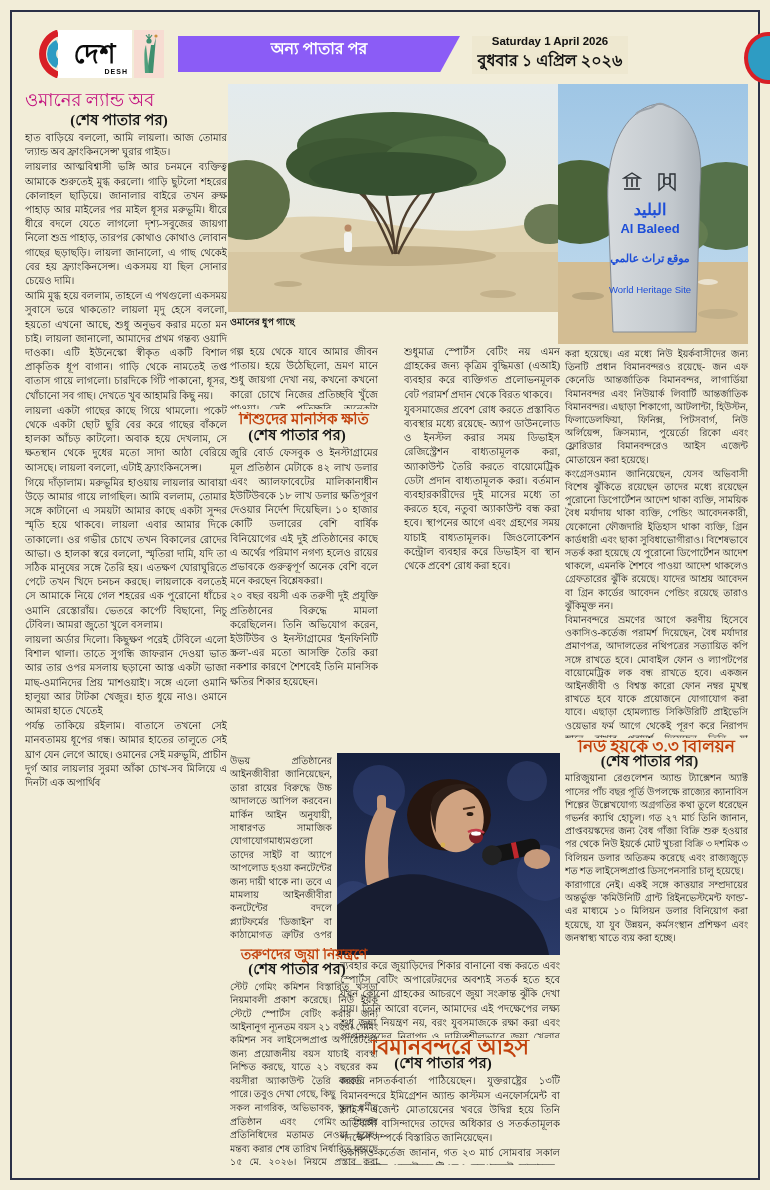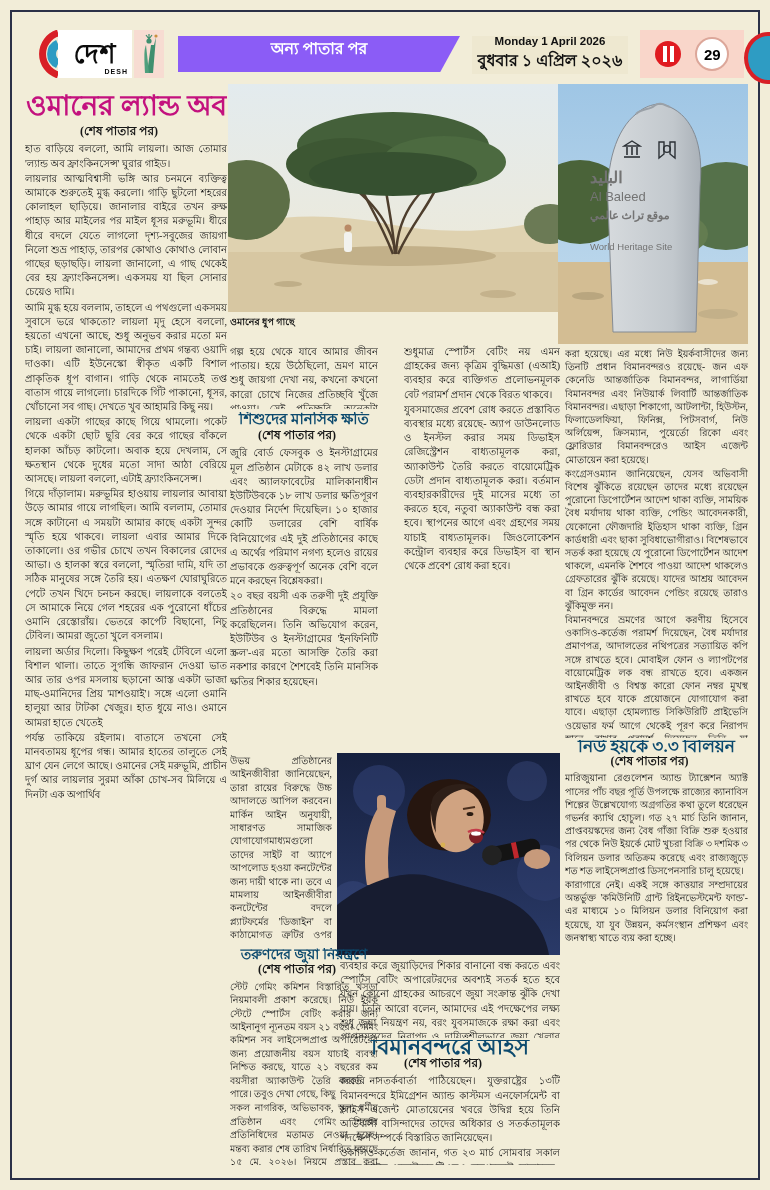--- a/index.html
+++ b/index.html
@@ -36,33 +36,33 @@
   .edge-crescent{position:absolute;left:744px;top:32px;width:40px;height:44px;border-radius:50%;
                  background:#2e9cc3;border:4px solid #d81f26;}
 
   
   .photo{position:absolute;overflow:hidden;}
   .tree-photo{left:228px;top:84px;width:330px;height:228px;}
   .mon-photo{left:558px;top:84px;width:190px;height:260px;}
   .spk-photo{left:337px;top:753px;width:223px;height:202px;}
   .caption{position:absolute;left:230px;top:315px;width:200px;font-weight:bold;font-size:9.5px;color:#111;}
 
-  .mon-overlay{position:absolute;left:32px;top:56px;width:120px;color:#737373;}
+  .mon-overlay{position:absolute;left:32px;top:88px;width:120px;text-align:center;color:#1d4ed8;}
   .mon-icons{display:flex;justify-content:center;gap:14px;margin-bottom:8px;}
   .mon-ar1{font-size:16px;font-weight:bold;letter-spacing:2px;}
-  .mon-en1{font-size:13px;font-weight:normal;font-family:"Liberation Sans",sans-serif;margin-top:2px;}
-  .mon-ar2{font-size:11px;font-weight:bold;margin-top:5px;}
+  .mon-en1{font-size:13px;font-weight:bold;font-family:"Liberation Sans",sans-serif;margin-top:2px;}
+  .mon-ar2{font-size:11px;font-weight:bold;margin-top:16px;}
   .mon-en2{font-size:9.5px;font-family:"Liberation Sans",sans-serif;margin-top:19px;}
 
   
   .tcol{position:absolute;text-align:justify;font-size:10px;line-height:14.2px;overflow:hidden;}
   .tcol p{margin:0 0 1px 0;}
-  .h-mag{margin:0;text-align:right;font-size:28px;line-height:1.15;font-weight:bold;color:#c3117e;}
-  .h-blk{margin:0;text-align:center;font-weight:bold;color:#0c4a6e;}
-  .sub{text-align:center;font-weight:bold;font-size:12px;margin:2px 14px 4px 0;}
+  .h-mag{margin:0;text-align:left;font-size:18px;line-height:1.15;font-weight:normal;color:#c3117e;}
+  .h-blk{margin:0;text-align:center;font-weight:bold;color:#c2410c;}
+  .sub{text-align:center;font-weight:bold;font-size:15px;margin:2px 14px 4px 0;}
 
   #col1{left:25px;top:90px;width:202px;height:1077px;}
   #col2a{left:230px;top:345px;width:148px;height:64px;}
   #col2b{left:230px;top:412px;width:148px;height:340px;}
   #col2c{left:230px;top:755px;width:102px;height:190px;font-size:9.5px;line-height:13.4px;}
   #col2d{left:230px;top:948px;width:148px;height:217px;font-size:9.5px;line-height:13.4px;}
   #col3a{left:404px;top:345px;width:156px;height:406px;}
   #col3b{left:340px;top:959px;width:220px;height:79px;}
   #col3c{left:340px;top:1040px;width:220px;height:125px;}
   #col4a{left:565px;top:348px;width:183px;height:390px;font-size:9.5px;line-height:13.2px;}
@@ -90,29 +90,22 @@
       <circle cx="11" cy="8" r="2.6" fill="#3f8f6f"></circle>
       <path d="M18,4 L16,12 L13,12 L9,40 L15,40 Z" fill="#3f8f6f"></path>
       <path d="M8,12 C6,16 6,24 7,40 L11,40 Z" fill="#4f9f7d"></path>
       <circle cx="18" cy="3" r="1.6" fill="#c98f3f"></circle>
     </svg>
   </div>
   <div class="banner">
     <span>অন্য পাতার পর</span>
   </div>
   <div class="datebox">
-    <span class="date-en">Monday 1 April 2026</span>
+    <span class="date-en">Saturday 1 April 2026</span>
     <span class="date-bn">বুধবার ১ এপ্রিল ২০২৬</span>
-  </div>
-  <div class="pgbox">
-    <span class="pg-mark">
-        <i class="b1"></i>
-        <i class="b2"></i>
-      </span>
-    <span class="pg-circle">29</span>
   </div>
   <div class="edge-crescent"></div>
 
   <div class="photo tree-photo">
     <svg width="330" height="228" viewBox="0 0 330 228">
       <defs>
         <linearGradient id="skyg" x1="0" y1="0" x2="0" y2="1">
           <stop offset="0" stop-color="#e3ebee"></stop>
             <stop offset="1" stop-color="#efe9d5"></stop>
         </linearGradient>

